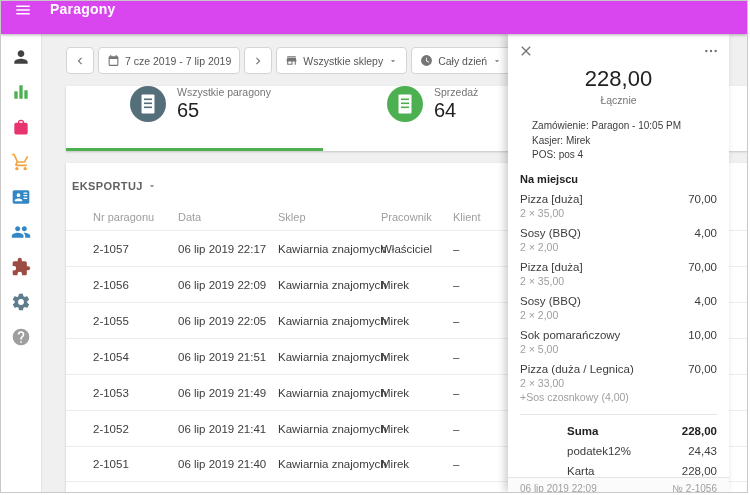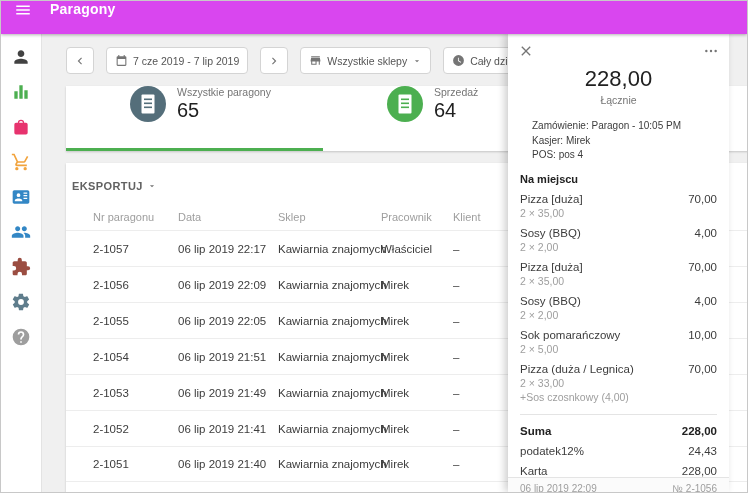--- a/index.html
+++ b/index.html
@@ -12,21 +12,21 @@
   .topbar { position:absolute; top:0; left:0; right:0; height:33px; background:#d946ef; display:flex; align-items:flex-start; padding:0 13px; color:#fff; z-index:30; box-shadow:0 1px 3px rgba(0,0,0,.3); }
   .topbar-title { font-size:14px; font-weight:bold; margin-left:18px; letter-spacing:.2px; }
   .hamburger { cursor:pointer; }
 
   
   .sidebar { position:absolute; top:33px; left:0; bottom:0; width:41px; background:#fff; border-right:1px solid #e3e3e3; display:flex; flex-direction:column; align-items:center; padding-top:13px; gap:15px; z-index:5; }
   .nav-item { width:20px; height:20px; cursor:pointer; }
 
   
   .main { position:absolute; left:41px; top:33px; right:0; bottom:0; padding:13px 0 0 24px; }
-  .filters { display:flex; gap:12px; margin-bottom:12px; }
+  .filters { display:flex; gap:4px; margin-bottom:12px; }
   .fbtn { height:27px; background:#fff; border:1px solid #d4d4d4; border-radius:4px; display:inline-flex; align-items:center; gap:5px; padding:0 8px; font-size:10.5px; color:#555; cursor:pointer; white-space:nowrap; }
   .fbtn.sq { width:28px; justify-content:center; padding:0; }
 
   .summary-card { width:685px; height:65px; background:#fff; box-shadow:0 1px 2px rgba(0,0,0,.18); display:flex; }
   .sum-tab { width:257px; display:flex; align-items:flex-start; gap:11px; padding-left:64px; position:relative; cursor:pointer; }
   .sum-tab.active::after { content:""; position:absolute; left:0; right:0; bottom:0; height:3px; background:#4caf50; }
   .sum-circle { width:36px; height:36px; }
   .sum-label { font-size:10.5px; color:#757575; }
   .sum-value { font-size:20px; color:#212121; margin-top:1px; }
 
@@ -45,21 +45,21 @@
   .panel-total { text-align:center; margin-top:7px; }
   .total-amount { font-size:22px; color:#212121; }
   .total-label { font-size:10.5px; color:#757575; margin-top:2px; }
   .panel-info { padding:0 24px; margin-top:13px; font-size:10px; color:#3c3c3c; line-height:14.5px; }
   .panel-section { padding:10px 12px 0; font-size:11px; font-weight:bold; color:#212121; }
   .panel-items { padding:0 12px; }
   .ritem { margin-top:8px; }
   .ritem-top { display:flex; justify-content:space-between; font-size:11.5px; color:#3c3c3c; }
   .ritem-sub { font-size:10.5px; color:#9e9e9e; margin-top:2px; }
   .panel-totals { margin:11px 12px 0; border-top:1px solid #e4e4e4; padding-top:2px; }
-  .total-row { display:flex; justify-content:space-between; font-size:11.5px; color:#3c3c3c; margin-top:8px; }
+  .total-row { display:flex; justify-content:space-between; font-size:11.5px; color:#3c3c3c; margin-top:8px;margin-left:47px; }
   .total-row.bold { font-weight:bold; color:#212121; }
   .panel-footer { margin-top:auto; border-top:1px solid #e4e4e4; background:#fbfbfb; padding:5px 12px 6px; display:flex; justify-content:space-between; font-size:10px; color:#9e9e9e; }
 </style>
 </head>
 <body>
 
 <div class="app">
 
   <div class="topbar">
     <span class="hamburger">

